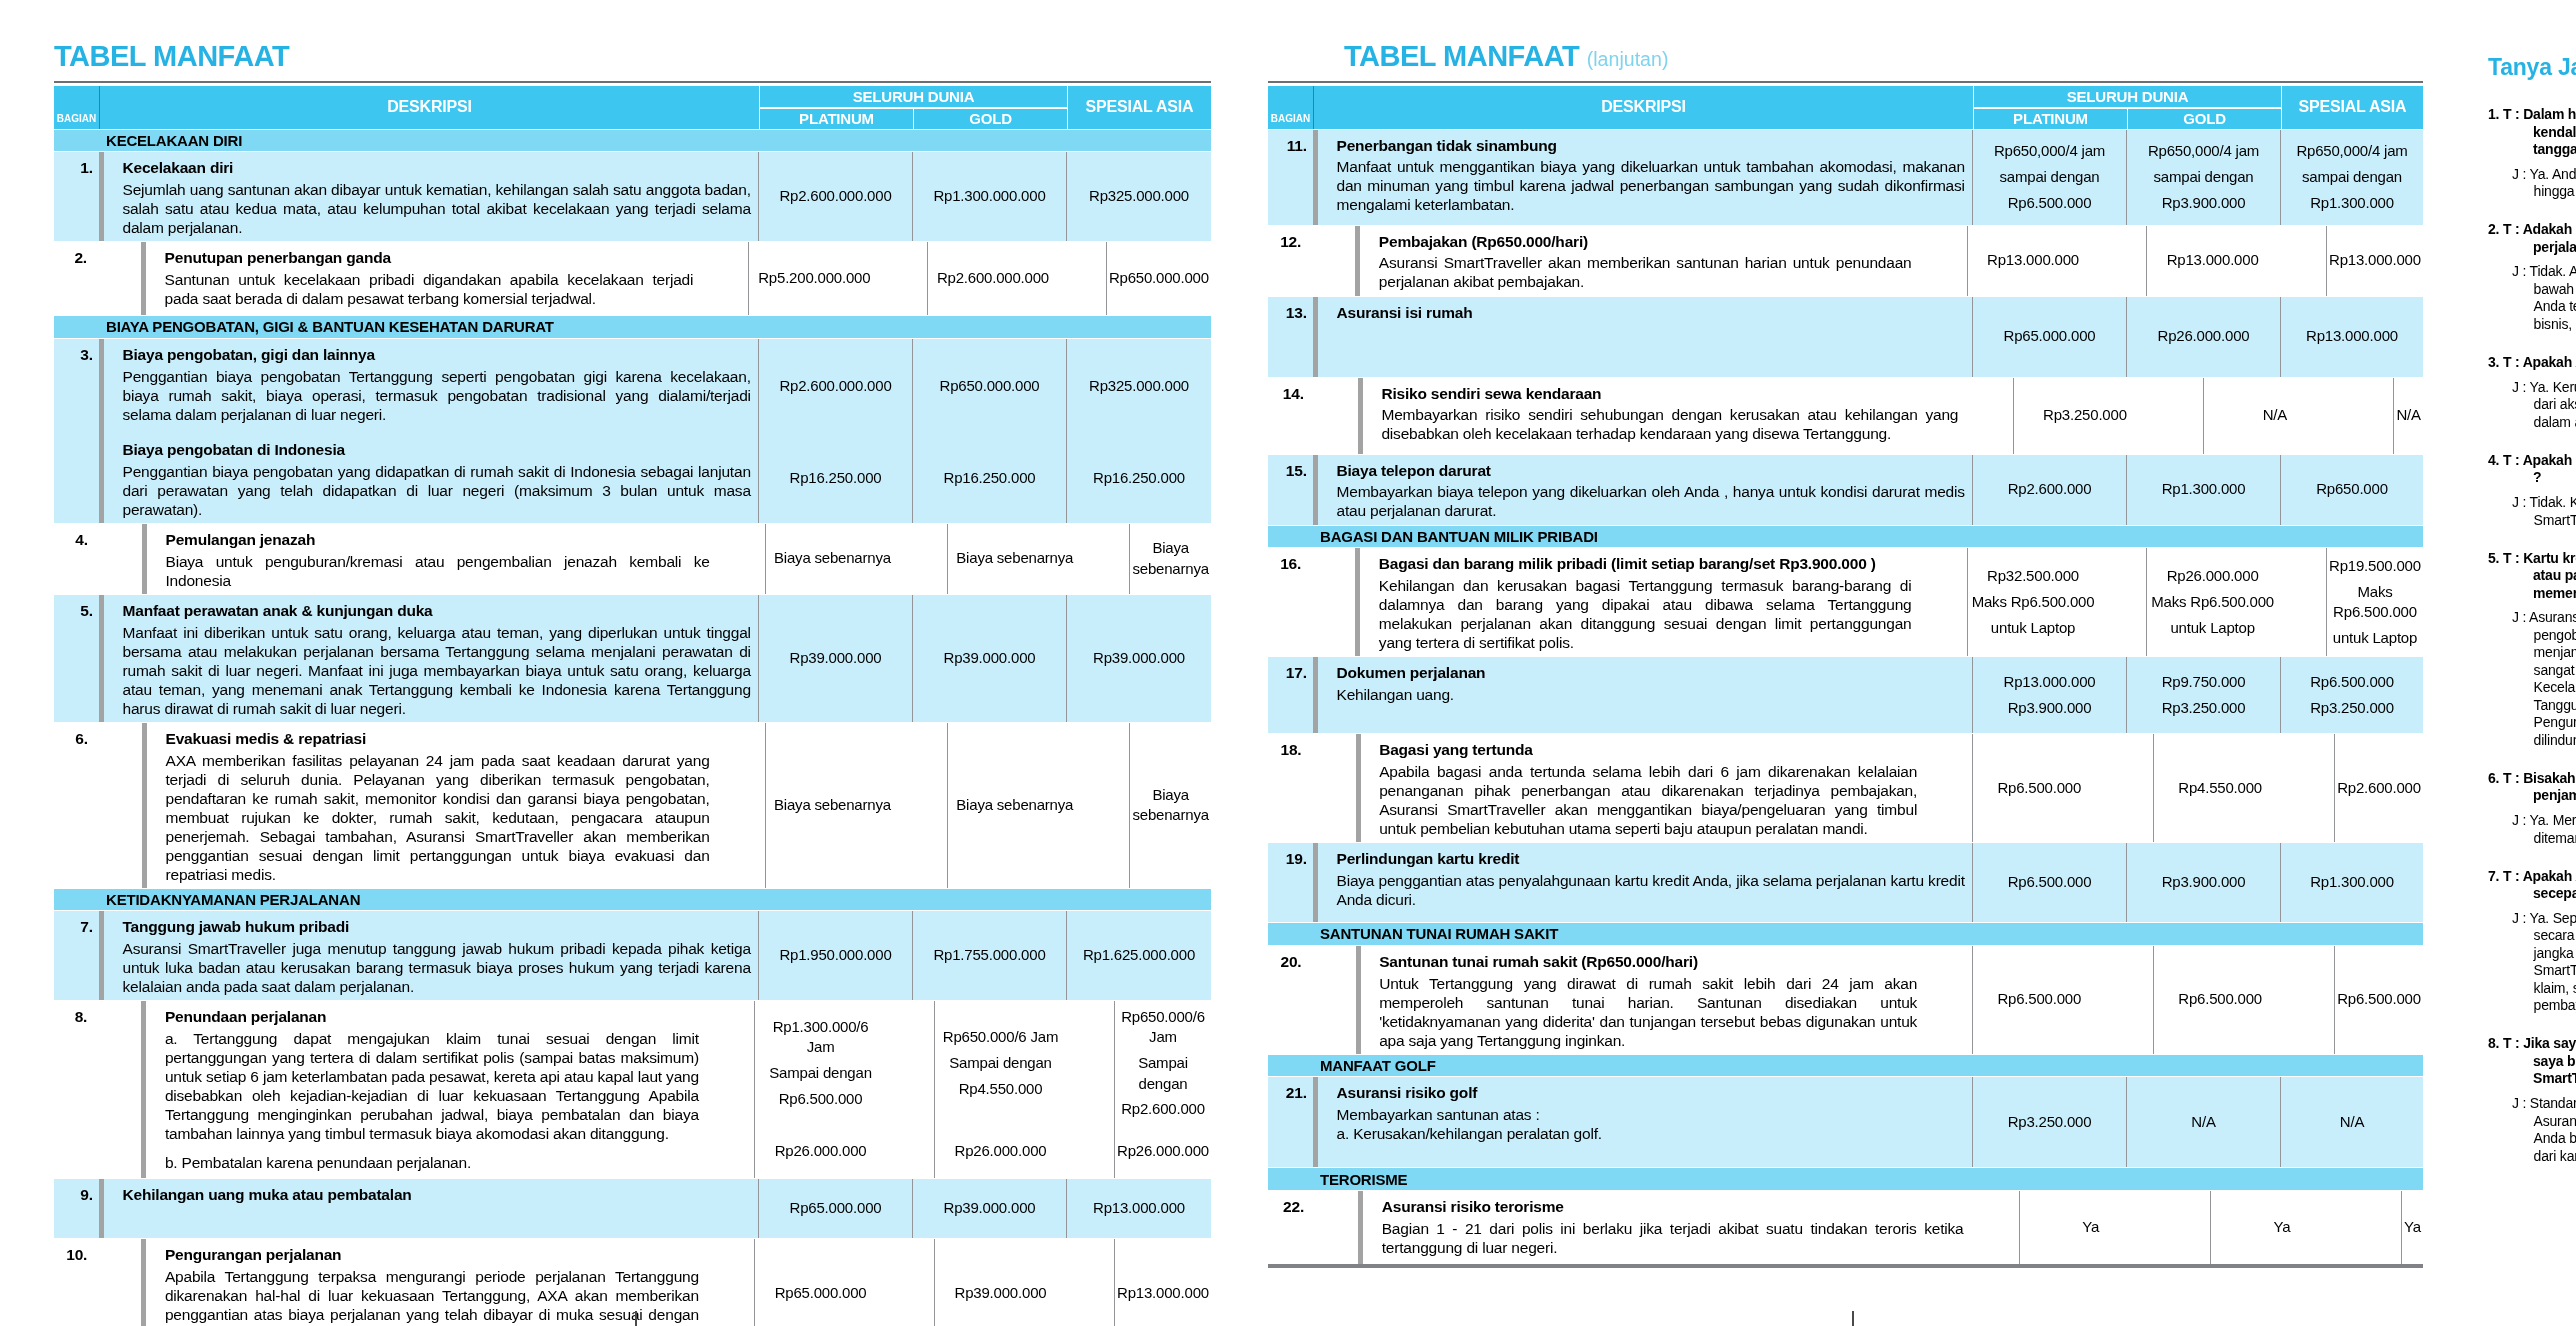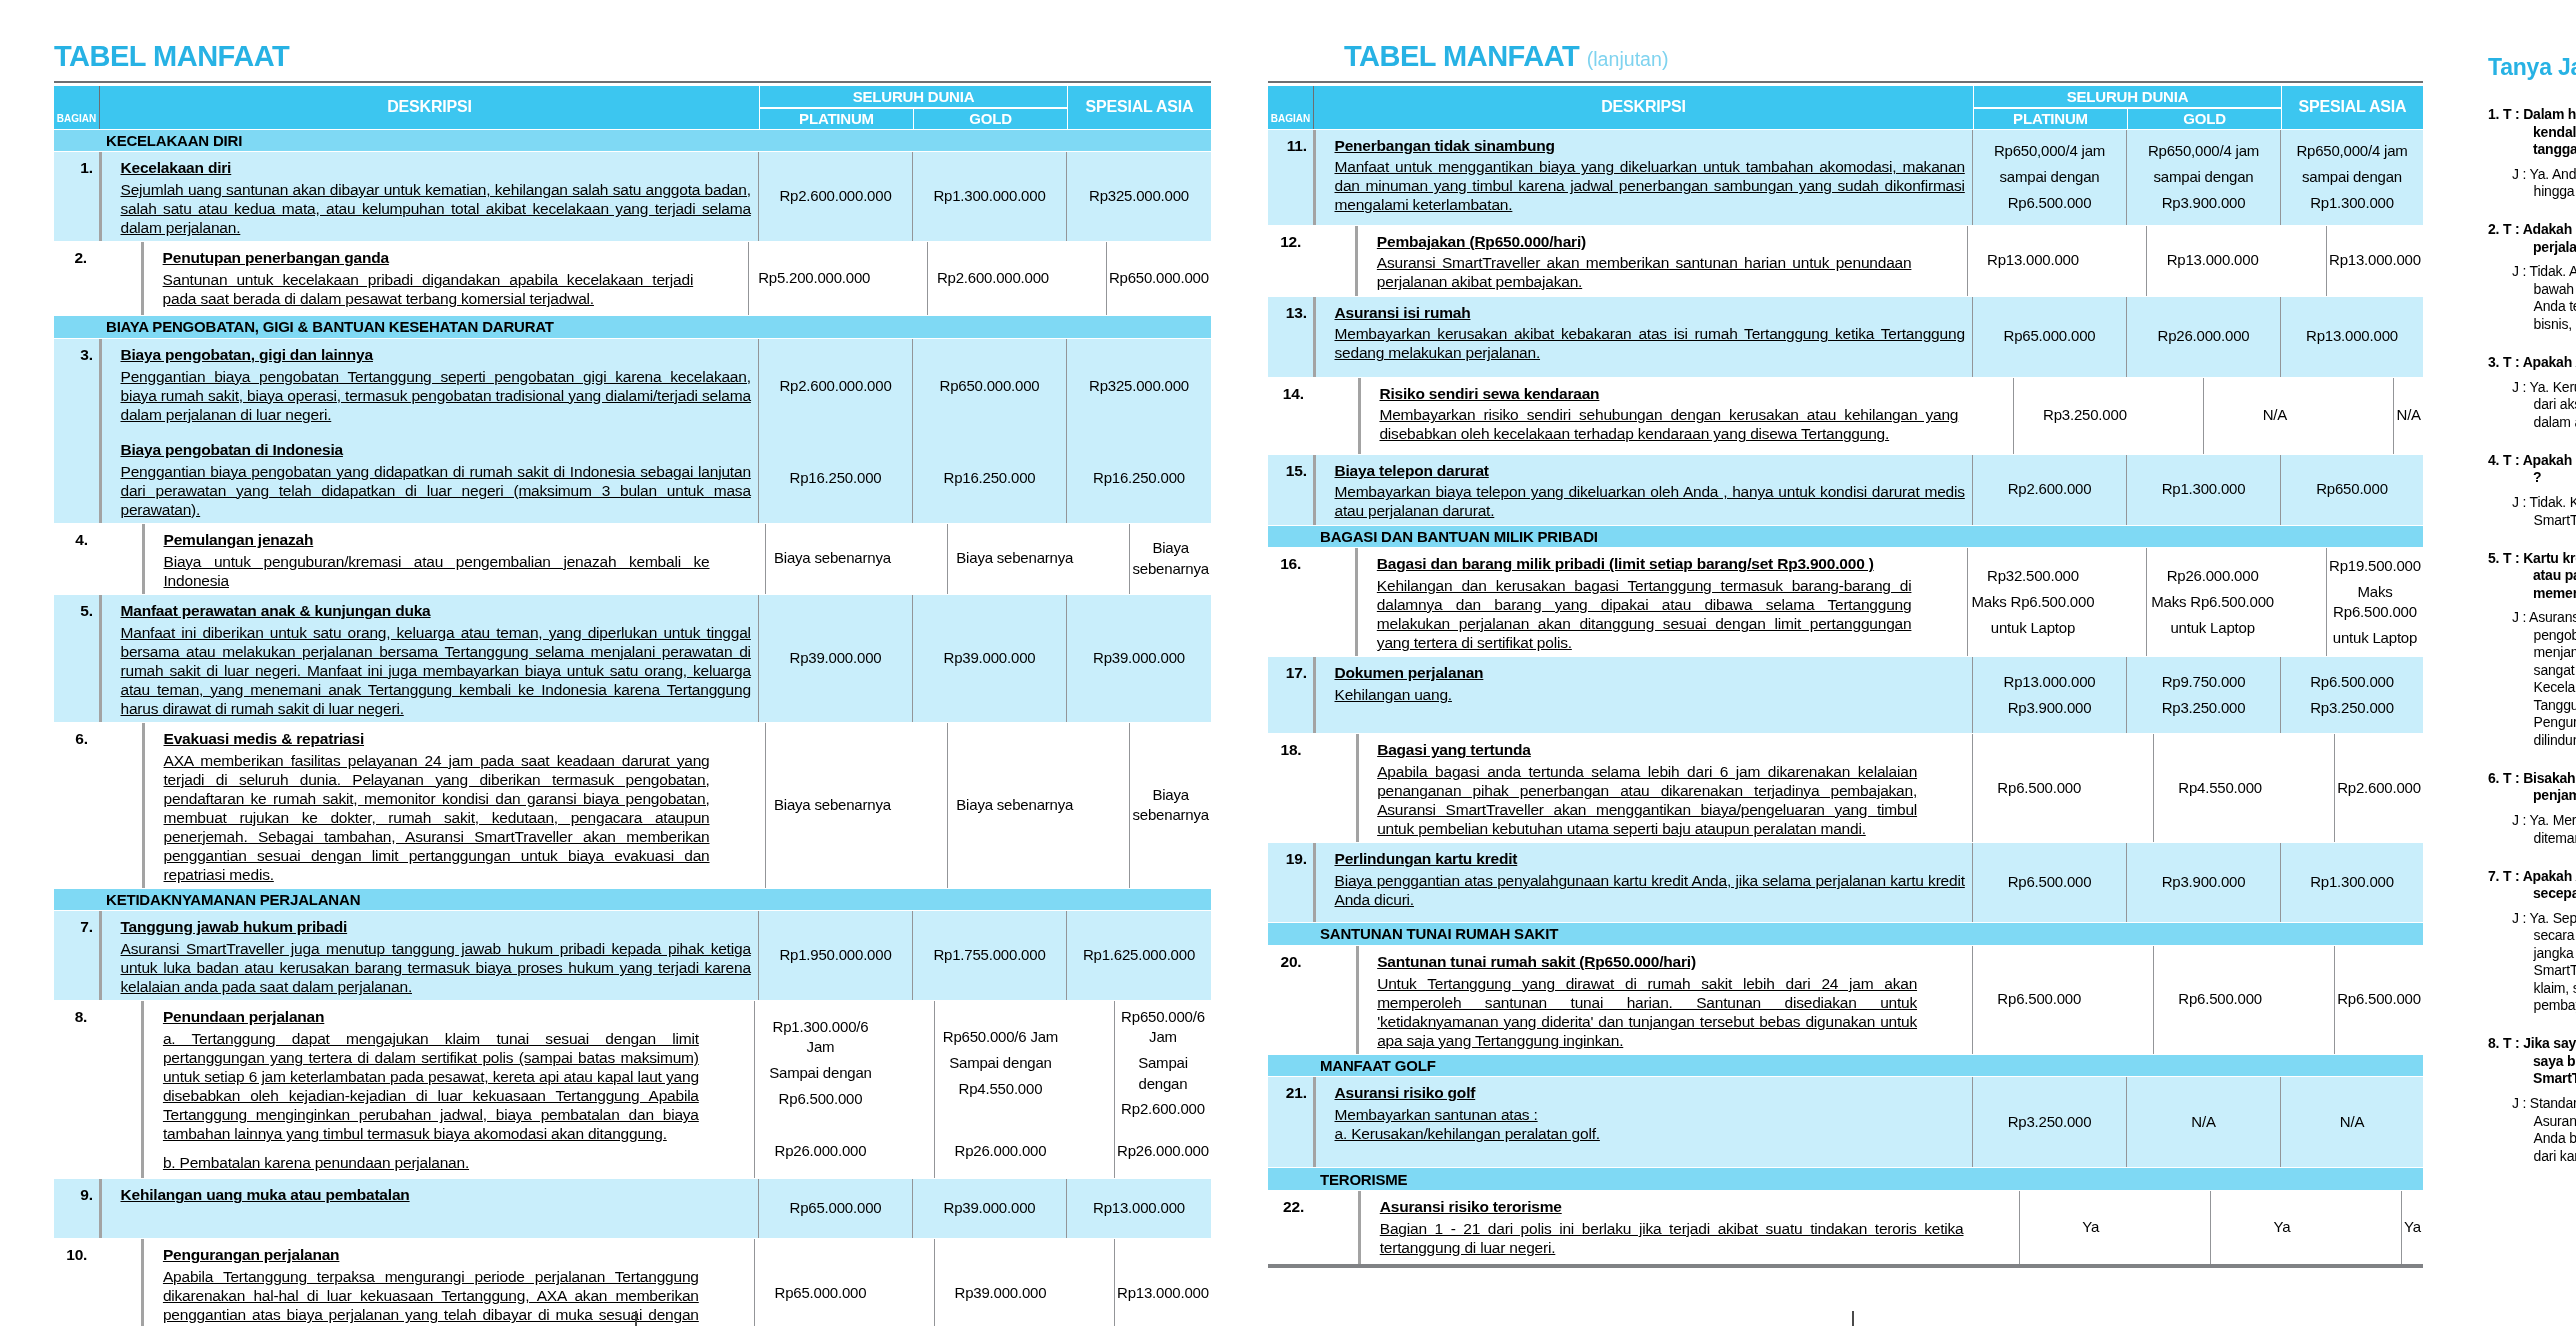--- a/index.html
+++ b/index.html
@@ -21,21 +21,21 @@
   .h-p,.h-g{flex:1;display:flex;align-items:center;justify-content:center;font-size:15px;}
   .h-g{border-left:1.5px solid #fff;}
   .h-asia{flex:1;border-left:1.5px solid #fff;display:flex;align-items:center;justify-content:center;font-size:16px;}
 
   .t-section{background:var(--c-sec);min-height:21.6px;display:flex;align-items:center;
              padding-left:52px;font-size:15px;font-weight:bold;border-top:1.5px solid #fff;}
   .t-row{display:flex;border-top:1.5px solid #fff;}
   .t-row.pale{background:var(--c-pale);}
   .t-row.white{background:#ffffff;gap:48px;}
   .c-num{width:45px;padding:7.2px 6.2px 0 0;text-align:right;font-size:15.5px;font-weight:bold;box-sizing:border-box;}
-  .c-desc{width:659px;border-left:3px solid #a3a3a3;box-sizing:border-box;text-decoration:underline;}
+  .c-desc{width:659px;border-left:5px solid #a3a3a3;box-sizing:border-box;}
   .d-sub{padding:6.2px 7.2px 4.1px 18.5px;box-sizing:border-box;}
   .rt{font-size:15.5px;font-weight:bold;line-height:19.6px;margin-bottom:2.1px;}
   .rd{font-size:15.5px;line-height:19px;text-align:justify;}
   .c-val{width:154px;border-left:1px solid #939598;box-sizing:border-box;display:flex;flex-direction:column;}
   .c-val.c-last{width:auto;flex:1;}
   .v-sub{flex:1;display:flex;flex-direction:column;align-items:center;justify-content:center;box-sizing:border-box;padding:3.1px 2.1px;}
   .vline{font-size:15px;line-height:20.6px;text-align:center;margin:2.6px 0;}
 
   
   #qa{position:absolute;left:2488px;top:54px;width:554px;}
@@ -426,21 +426,20 @@
             <div class="v-sub" style="min-height: 69px;">
               <div class="vline">Rp13.000.000</div>
             </div>
           </div>
         </div>
         <div class="t-row pale">
           <div class="c-num">13.</div>
           <div class="c-desc">
             <div class="d-sub" style="min-height: 80px;">
               <div class="rt">Asuransi isi rumah</div>
-              <div class="rd">Membayarkan kerusakan akibat kebakaran atas isi rumah Tertanggung ketika Tertanggung sedang melakukan perjalanan.</div>
             </div>
           </div>
           <div class="c-val">
             <div class="v-sub" style="min-height: 80px;">
               <div class="vline">Rp65.000.000</div>
             </div>
           </div>
           <div class="c-val">
             <div class="v-sub" style="min-height: 80px;">
               <div class="vline">Rp26.000.000</div>

